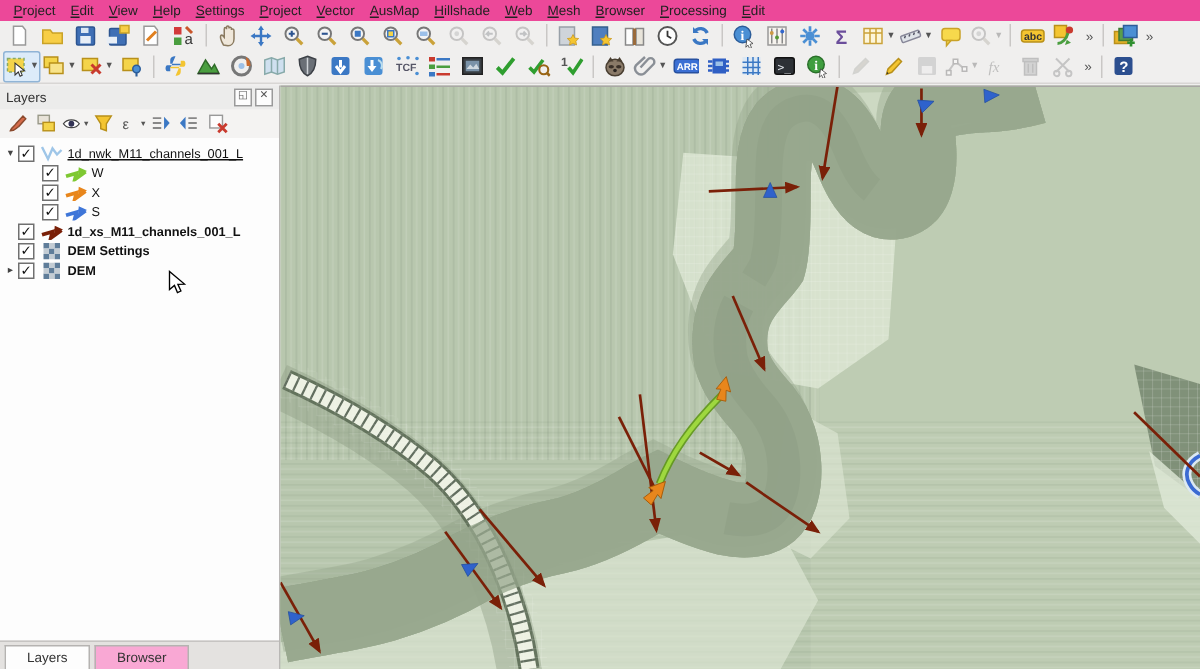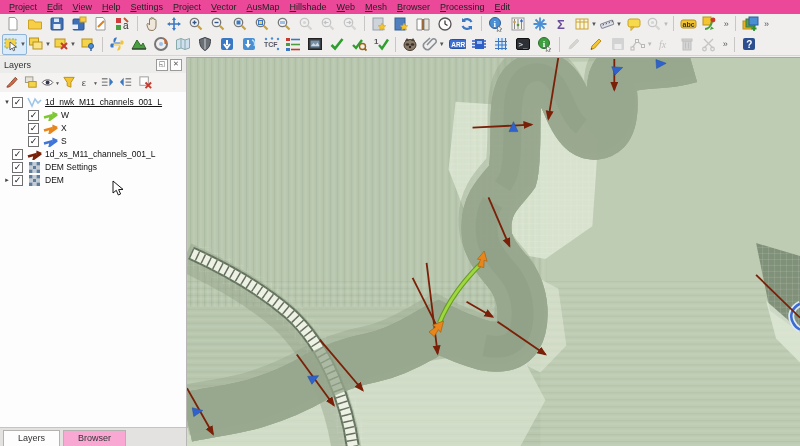--- a/index.html
+++ b/index.html
@@ -27,21 +27,21 @@
   .winbtn{width:10px;height:10px;border:1px solid #9a9a9a;background:#fdfdfd;font-size:7px;line-height:8px;text-align:center;color:#555;margin-left:2px;}
   #panel-toolbar{height:19px;display:flex;align-items:center;padding:0 3px;background:#f4f3f2;}
   .ptbtn{width:19px;height:17px;display:flex;align-items:center;justify-content:center;}
   #tree{flex:1;background:#fdfdfd;padding-top:3px;overflow:hidden;}
   .trow{display:flex;align-items:center;height:12px;font-size:8.5px;color:#111;margin:1px 0;}
   .trow .exp{width:10px;font-size:7px;color:#444;text-align:center;}
   .trow .cb{width:9px;height:9px;border:1px solid #707070;background:#fff;font-size:9px;line-height:8px;text-align:center;color:#111;margin-right:3px;flex:none;}
   .trow .licon{width:16px;height:11px;margin-right:3px;flex:none;display:flex;align-items:center;justify-content:center;}
   .trow .lbl{white-space:nowrap;}
   .trow.sel .lbl{font-weight:normal;text-decoration:underline;}
-  .trow.b .lbl{font-weight:normal;}
+  .trow.b .lbl{font-weight:bold;}
   
   #panel-tabs{height:18px;display:flex;align-items:flex-end;background:#e4e2e0;border-top:1px solid #c6c4c2;}
   .ptab{font-size:9px;color:#333;padding:2px 14px 3px 14px;border:1px solid #b5b3b1;border-bottom:none;background:#f9a8d4;margin-left:3px;}
   .ptab.active{background:#fdfdfd;font-weight:normal;}
   
   #map{flex:1;position:relative;border-top:1px solid #a9a7a5;background:#b8c7ae;}
   #map svg{position:absolute;inset:0;}
   #cursor{position:absolute;left:112px;top:180px;pointer-events:none;z-index:50;}
 </style>
 </head>

